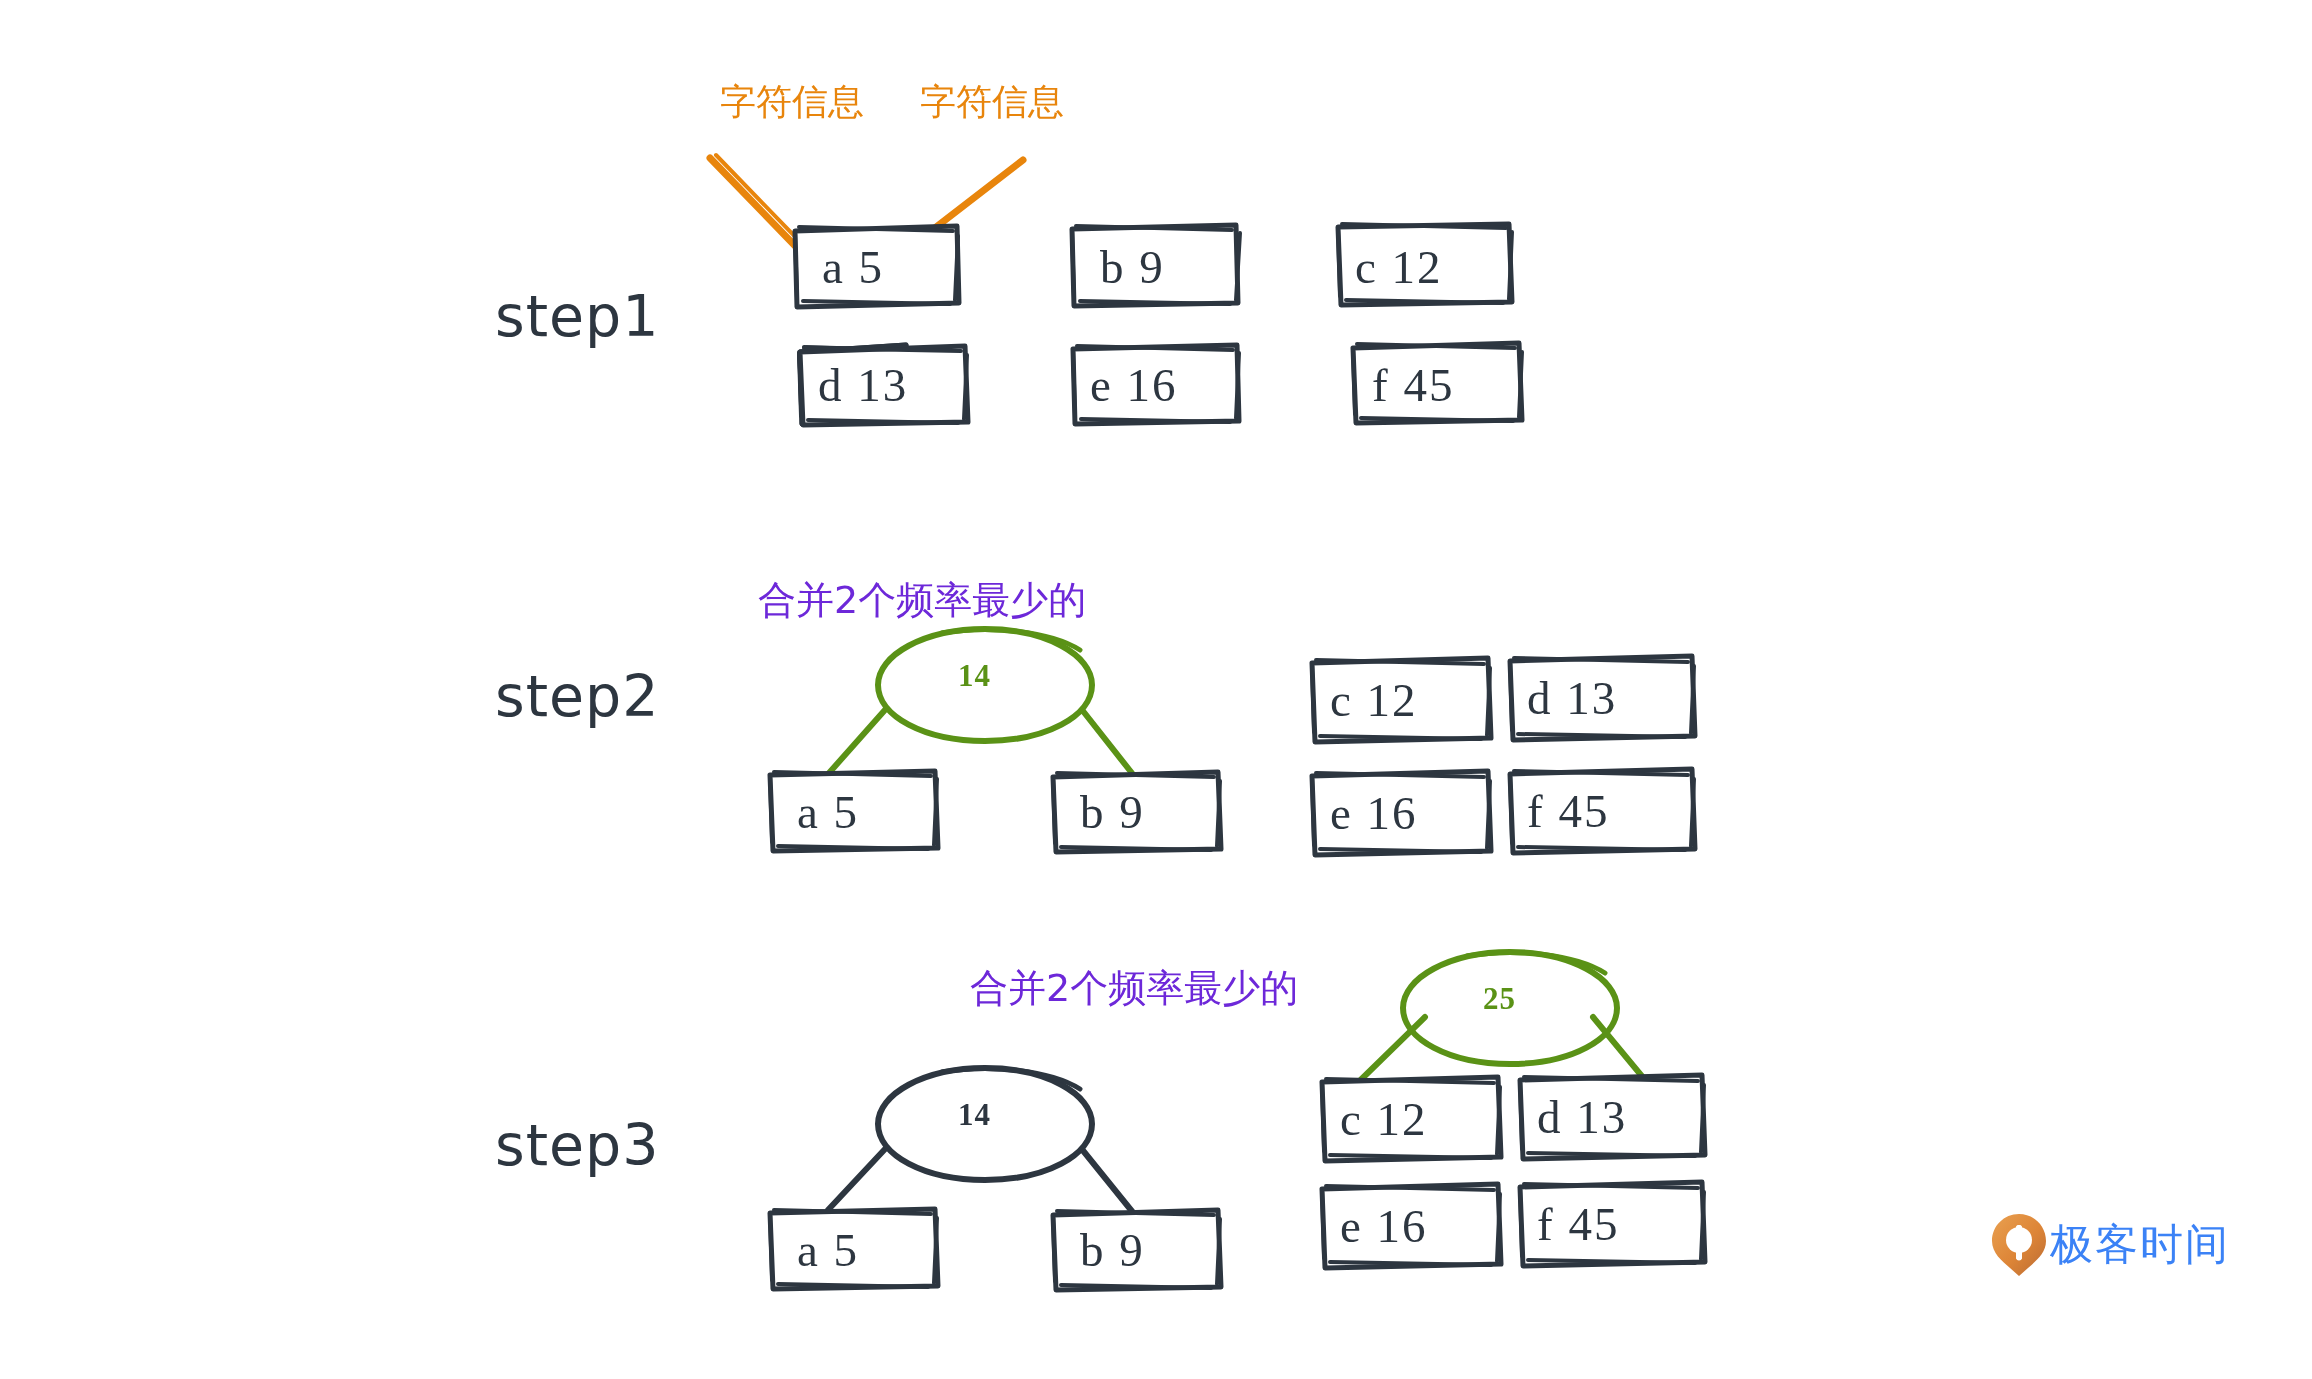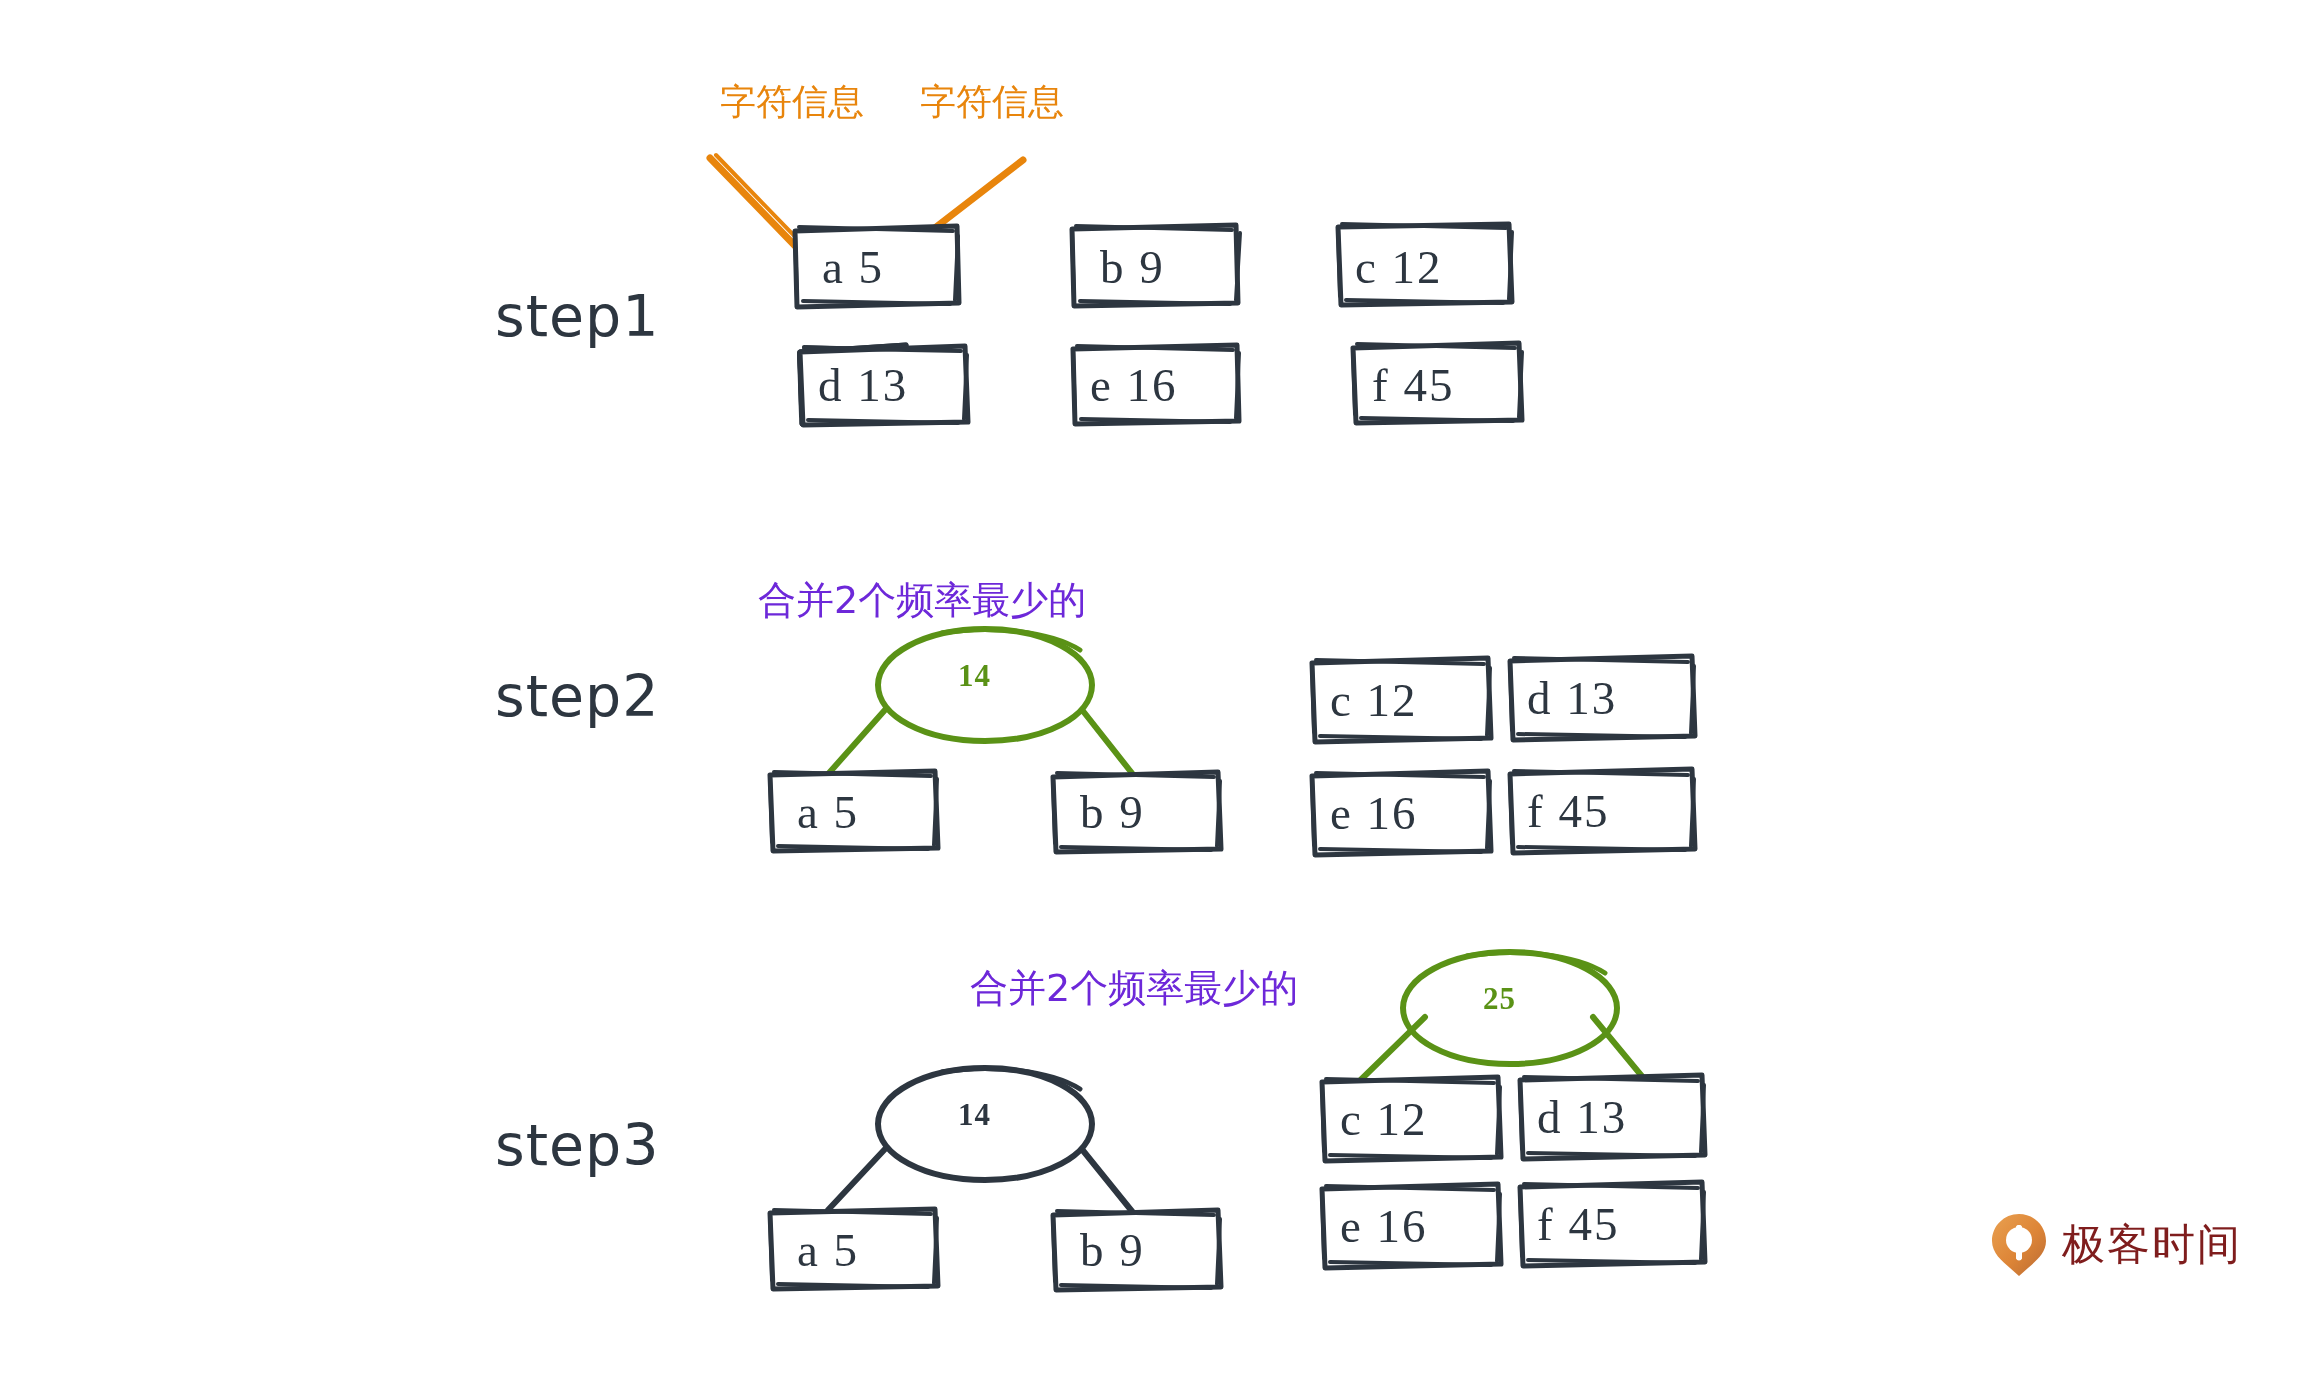--- a/index.html
+++ b/index.html
@@ -52,23 +52,22 @@
     font-family:"DejaVu Sans", sans-serif;
     font-size:38px;
     color:#6d28d9;
     white-space:nowrap;
   }
 
   #logo { position:absolute; left:1988px; top:1212px; display:flex; align-items:center; }
   #logo .logotext {
     font-family:"DejaVu Sans", sans-serif;
     font-size:43px;
-    color:#7f1d1d;
+    color:#3b82f6;
     letter-spacing:2px;
-    margin-left:12px;
     white-space:nowrap;
   }
 </style>
 </head>
 <body>
 
 <div id="stage">
 
   <svg class="layer" viewBox="0 0 2312 1379">
     <defs>

